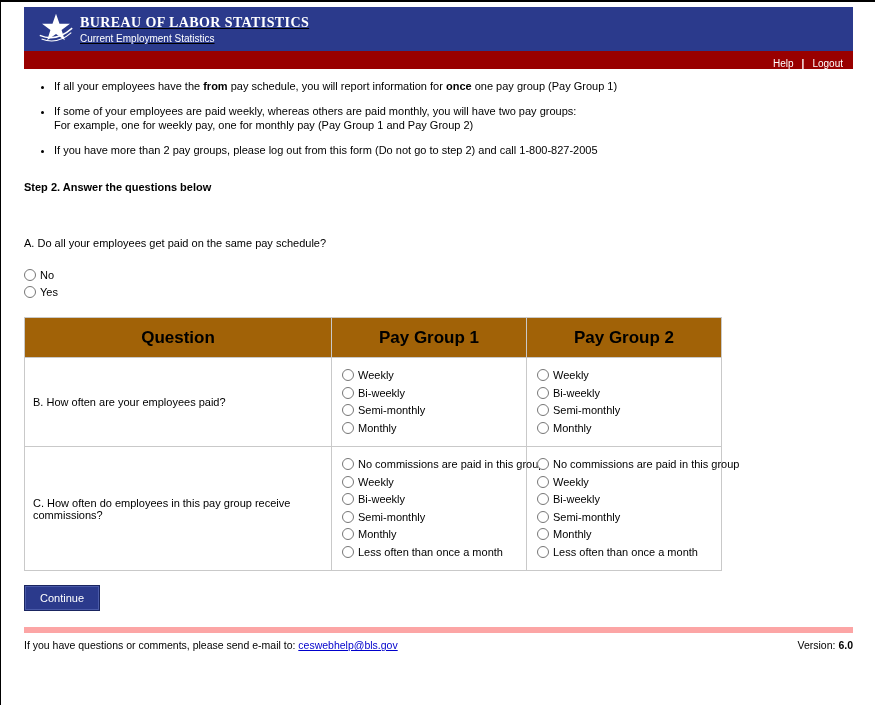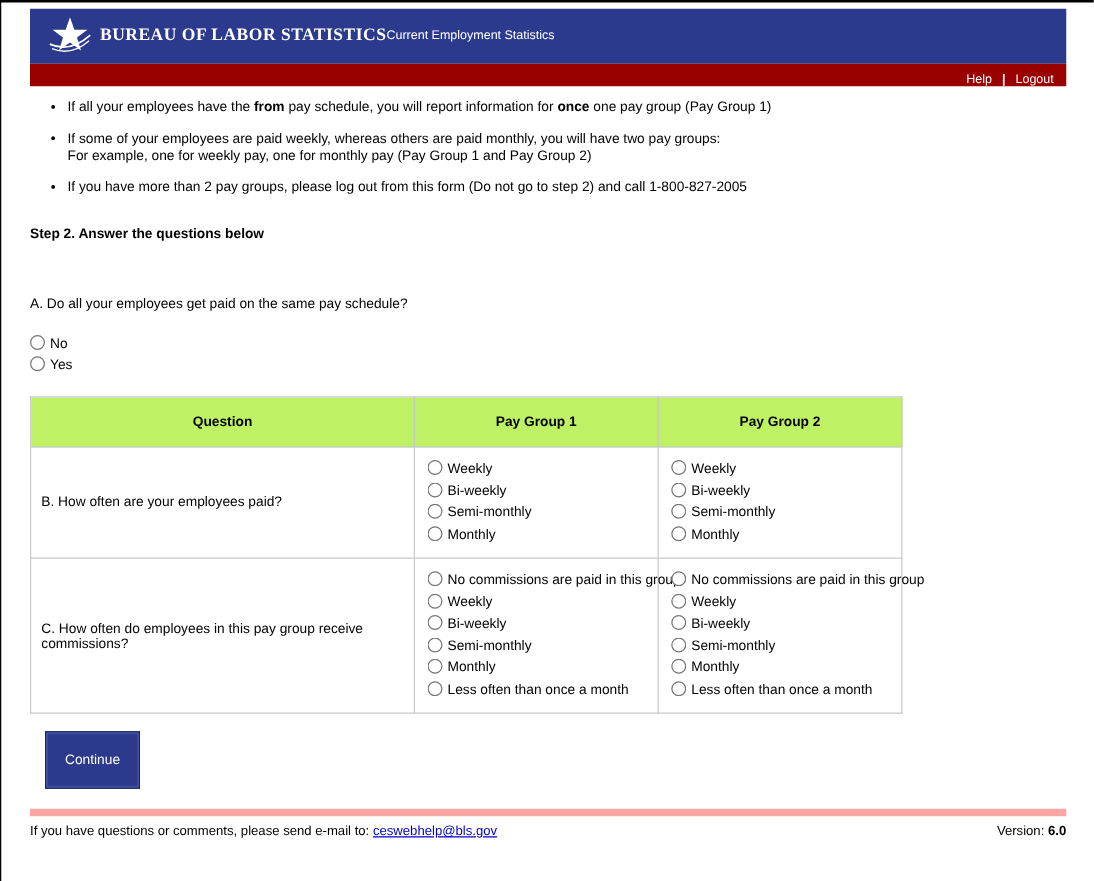--- a/index.html
+++ b/index.html
@@ -14,21 +14,21 @@
   }
   .page { padding:5px 22px 0 23px; }
 
   
   .masthead {
     background:#2b3a8c; height:44px;
     display:flex; align-items:center;
     padding-left:8px;
   }
   .logo-wrap { width:48px; display:flex; justify-content:center; align-items:center; }
-  .mast-text { display:flex; flex-direction:row; justify-content:center; }
+  .mast-text { display:flex; flex-direction:column; justify-content:center;text-decoration:underline; }
   .mast-title {
     color:#fff; font-family:"Liberation Serif", serif;
     font-weight:bold; font-size:14px; letter-spacing:.4px;
   }
   .mast-sub { color:#fff; font-size:10px; margin-top:2px; }
 
   
   .utilbar {
     background:#990000; height:18px;
     display:flex; align-items:flex-end; justify-content:flex-end;
@@ -54,34 +54,34 @@
   .radio-line input { vertical-align:middle; margin:0 4px 2px 0; width:12px; height:12px; }
 
   table.paytable {
     margin-top:16px; border-collapse:collapse; width:698px;
     table-layout:fixed;
   }
   table.paytable th, table.paytable td {
     border:1px solid #c9c9c9; vertical-align:middle;
   }
   table.paytable th {
-    height:40px; font-weight:bold; font-size:11px; text-align:center; background:#bef264;
+    height:40px; font-weight:bold; font-size:17px; text-align:center; background:#a16207;
   }
   col.q-col { width:307px; }
   col.pg-col { width:195px; }
   td.q-cell { padding:8px 8px 8px 8px; }
   td.opt-cell { padding:9px 6px 9px 10px; }
   td.opt-cell .radio-line { line-height:17.5px; }
 
   .continue-btn {
-    margin:14px 0 0 12px;
+    margin:14px 0 0 0;
     background:#2b3a8c; color:#fff;
     border:1px solid #1a2560; outline:1px solid #4a5aa8; outline-offset:-2px;
     font-family:"Liberation Sans", sans-serif; font-size:11px;
-    padding:16px 15px; cursor:pointer;
+    padding:6px 15px; cursor:pointer;
   }
 
   .footer {
     margin-top:16px; border-top:6px solid #fca5a5; padding-top:6px;
     display:flex; justify-content:space-between; align-items:flex-start;
     font-size:10.5px;
   }
   .footer a { color:#0000cc; text-decoration:underline; }
   .version-value { font-weight:bold; }
 </style>

